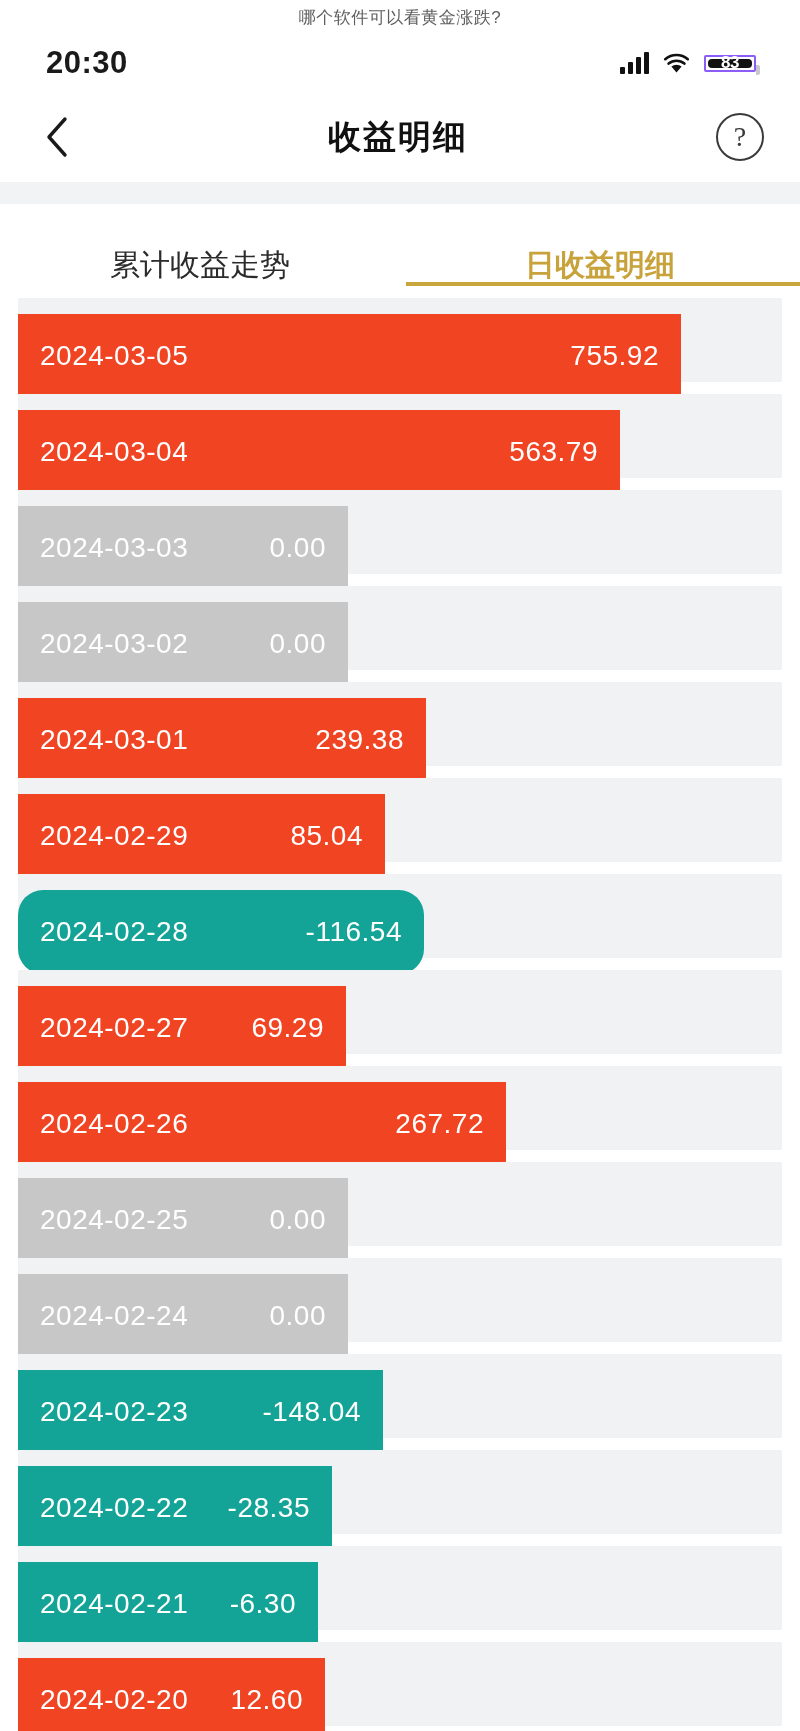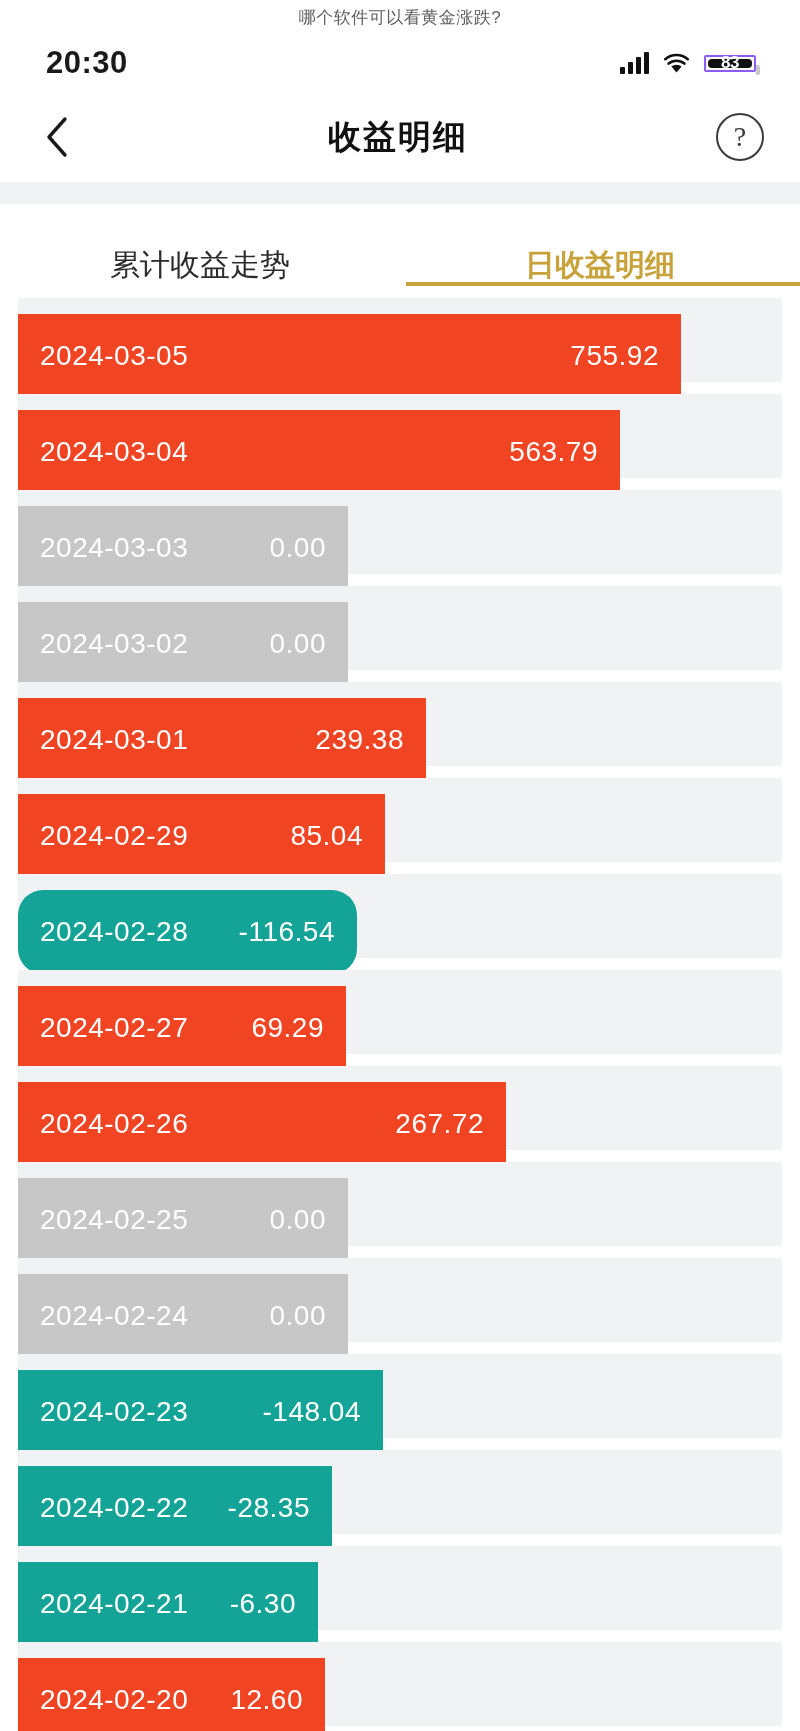--- a/index.html
+++ b/index.html
@@ -272,21 +272,21 @@
       </div>
       <div class="row">
         <div class="track"></div>
         <div class="bar pos" style="width: 367px;">
           <span class="bar-date">2024-02-29</span>
           <span class="bar-value">85.04</span>
         </div>
       </div>
       <div class="row">
         <div class="track"></div>
-        <div class="bar neg" style="width: 339px; border-radius: 25px;">
+        <div class="bar neg" style="width: 406px; border-radius: 25px;">
           <span class="bar-date">2024-02-28</span>
           <span class="bar-value">-116.54</span>
         </div>
       </div>
       <div class="row">
         <div class="track"></div>
         <div class="bar pos" style="width: 328px;">
           <span class="bar-date">2024-02-27</span>
           <span class="bar-value">69.29</span>
         </div>

